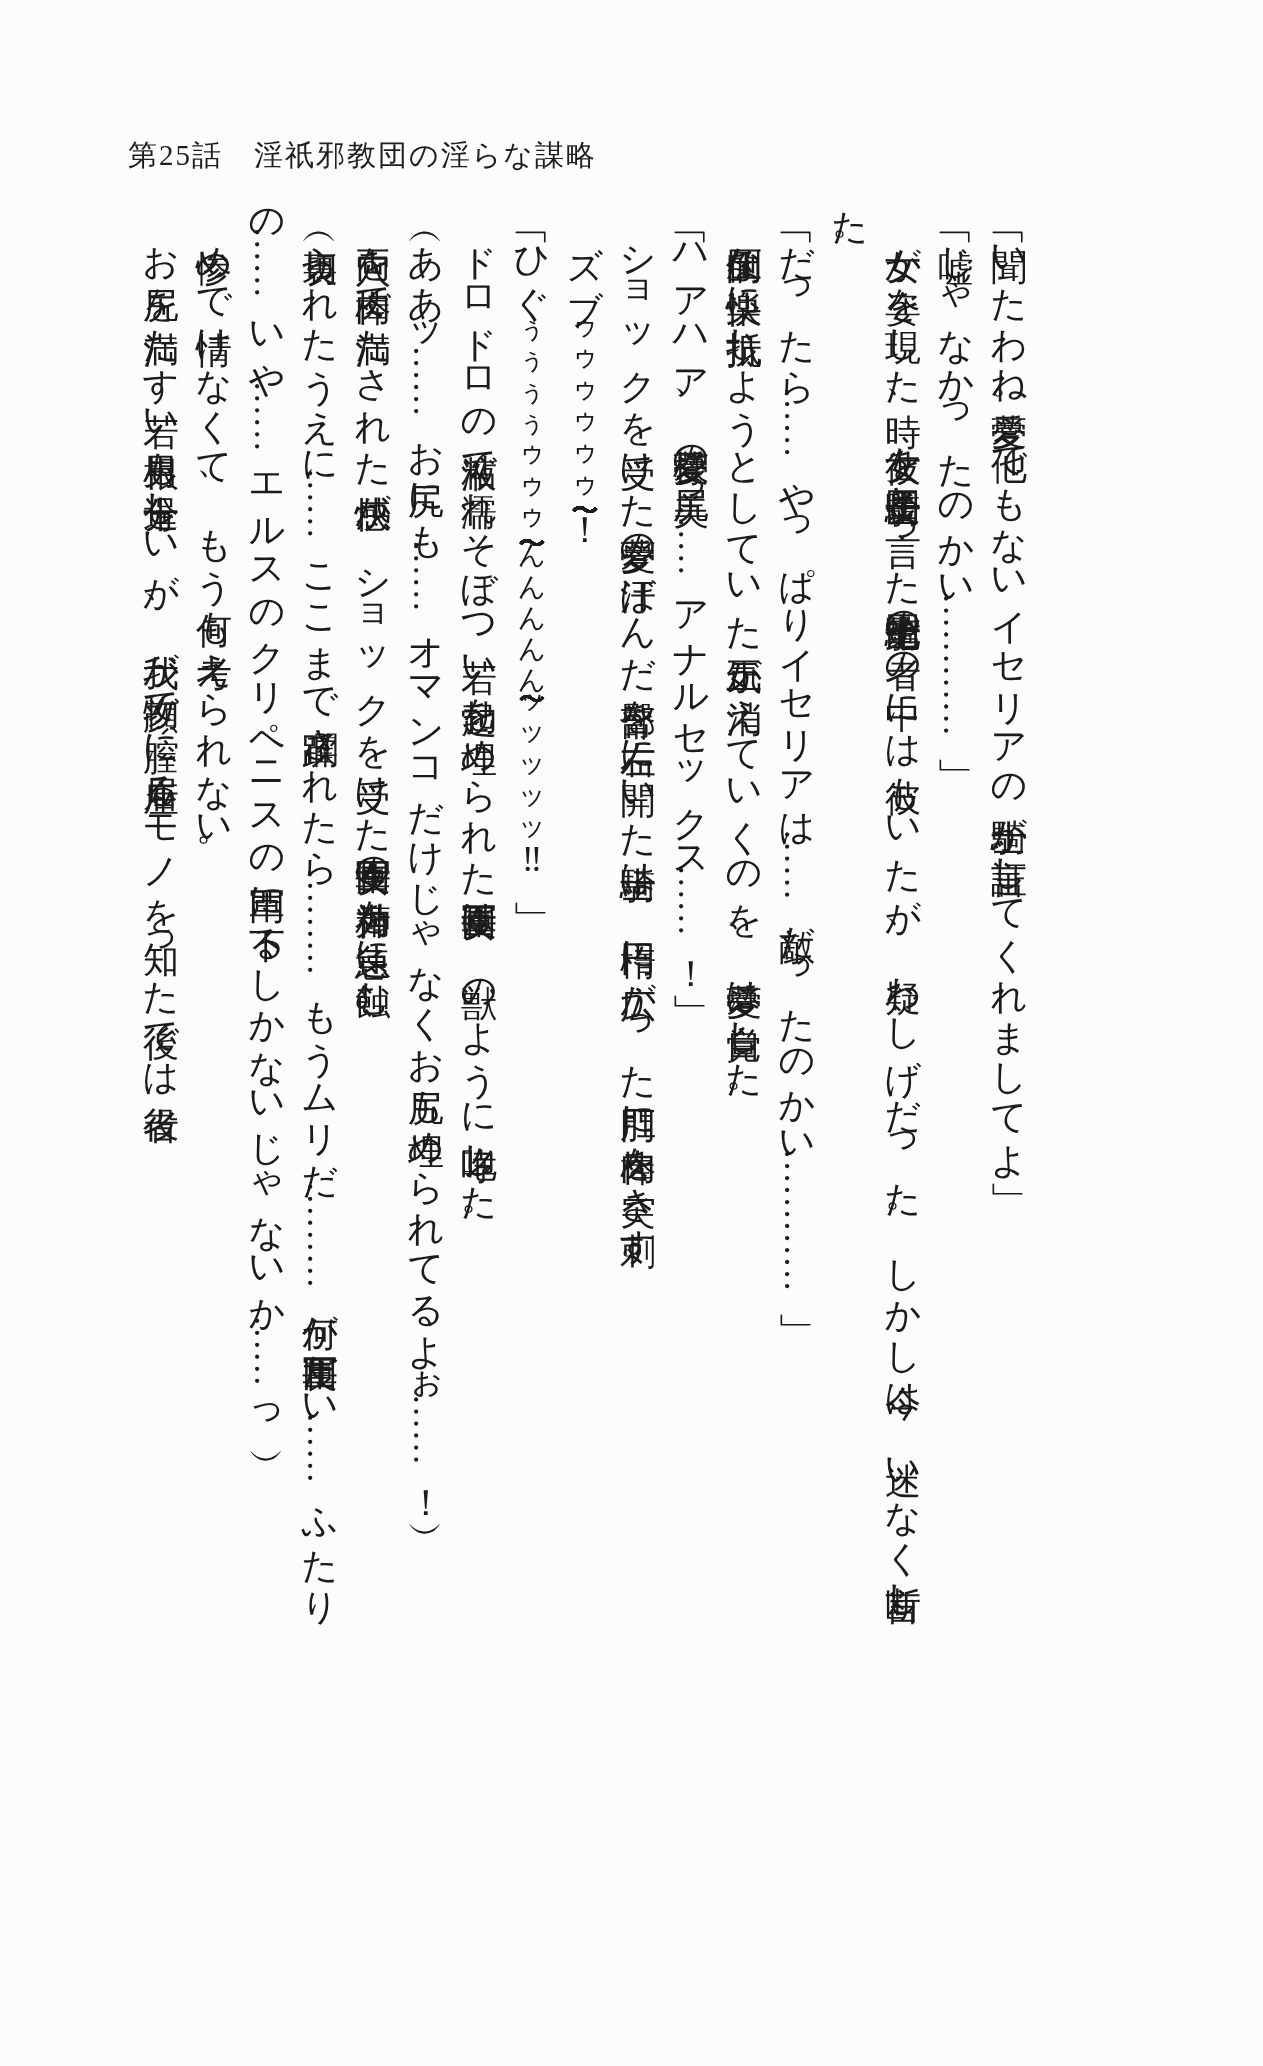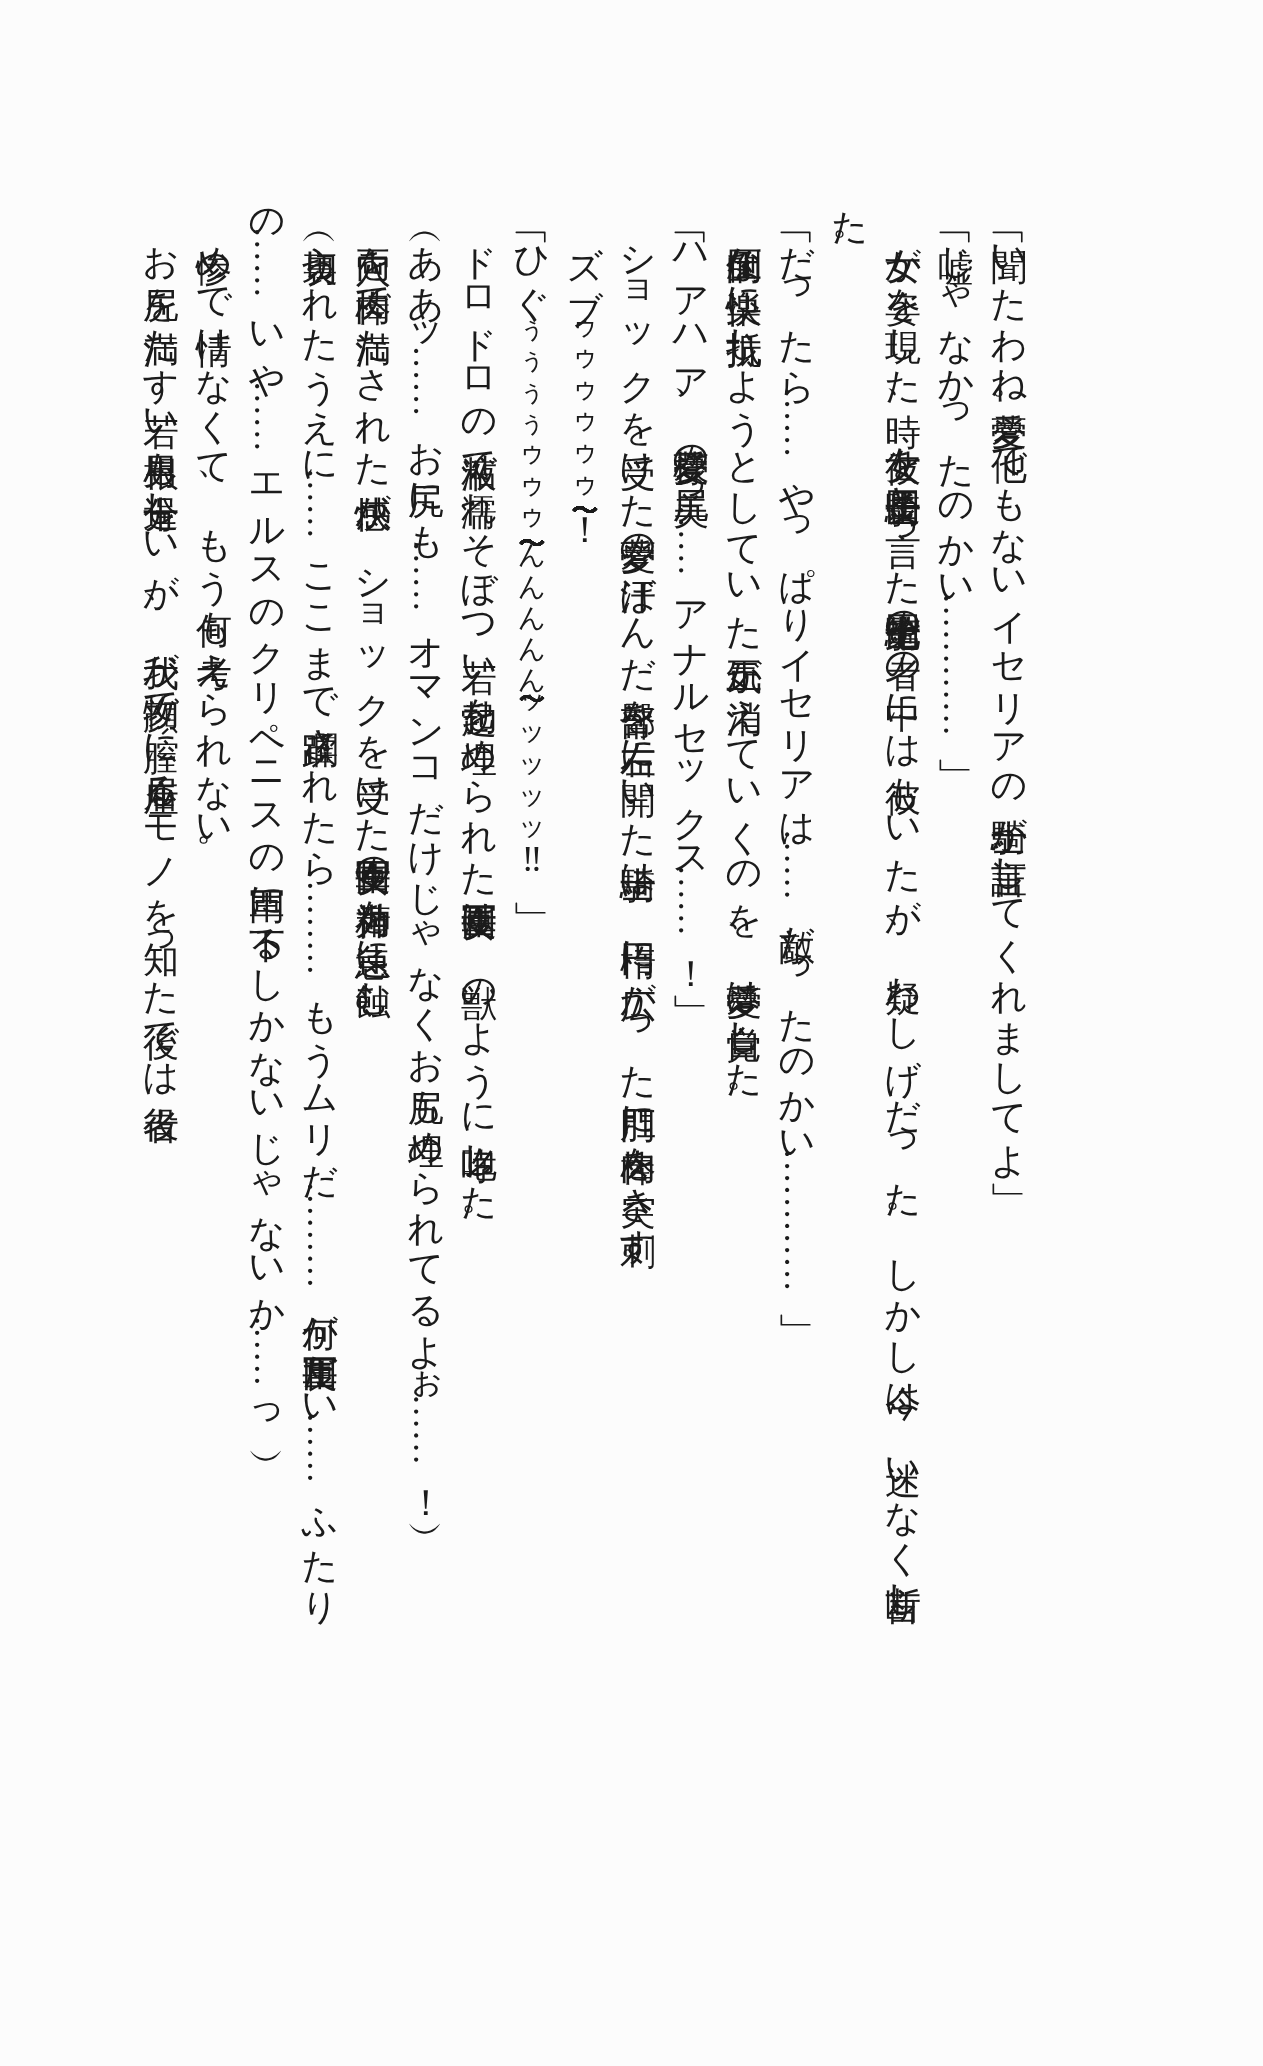--- a/index.html
+++ b/index.html
@@ -52,20 +52,21 @@
     left: 0;
     bottom: 0;
     width: 100%;
   }
 </style>
 </head>
 <body>
 
 <div class="page">
 
+  <div class="chapter-header">第25話　淫祇邪教団の淫らな謀略</div>
 
   <div class="text-block">
     <p>「聞いたわね愛夢。他でもないイセリアの騎士が証言してくれましてよ」</p>
     <p>「嘘じゃなかったのかい…………」</p>
     <p>女が姿を現した時、彼女を騎士団長と言った第七騎士団の者の中には彼もいたが、疑わしげだった。しかし今は、迷いなく断言した。</p>
     <p>「だったら……やっぱりイセリアは……敵だったのかい…………」</p>
     <p>圧倒的な快楽に抵抗しようとしていた正気が消えていくのを、愛夢は自覚した。</p>
     <p>「ハアハア、愛夢様の美尻っ……アナルセックス……！」</p>
     <p>ショックを受けた愛夢の汗ばんだ臀部を左右に開いた騎士は、楕円に広がった肛門に肉棒を突き刺す。</p>
     <p><span>ズブ</span><span class="sq">ゥゥゥゥゥゥ〜〜〜〜〜〜〜〜〜〜〜〜〜〜〜〜〜〜</span><span>！</span></p>

